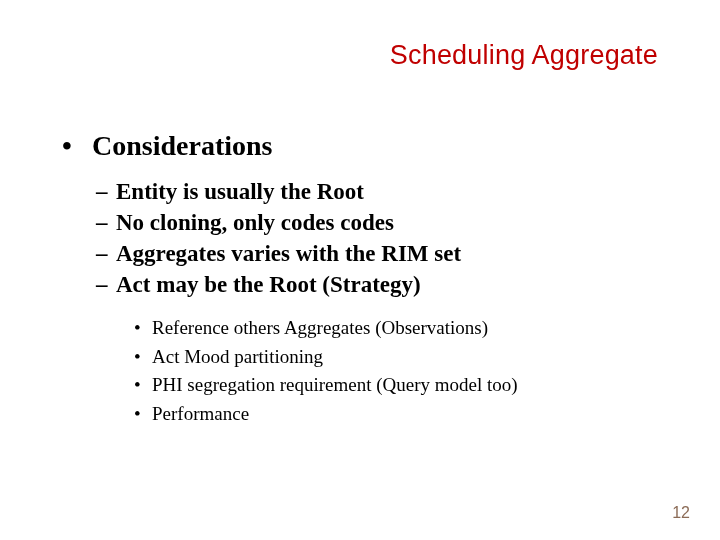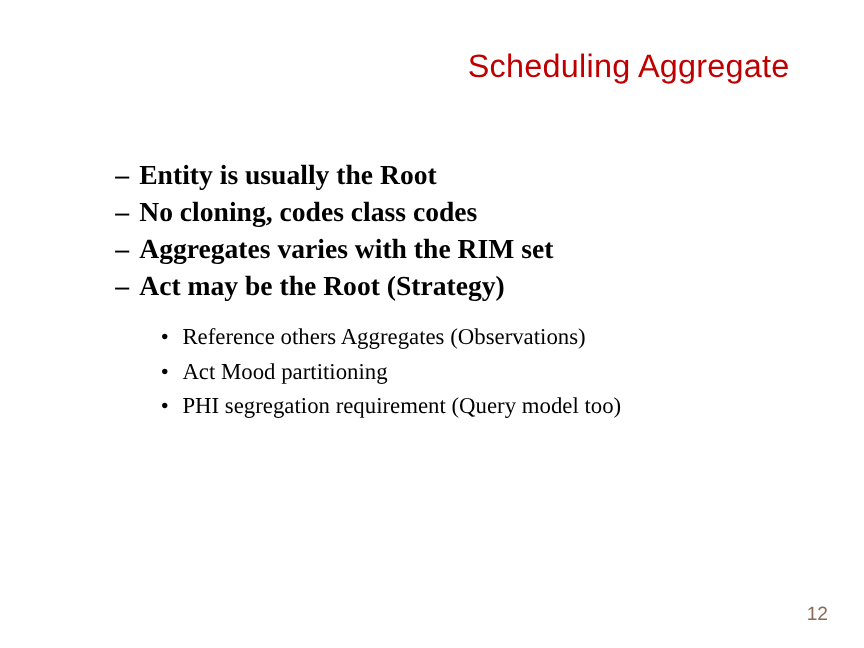--- a/index.html
+++ b/index.html
@@ -80,31 +80,35 @@
 </style>
 </head>
 <body>
 
 <div class="slide">
 
   <div class="title">Scheduling Aggregate</div>
 
   <div class="body">
 
+    <div class="level1">
+      <span class="bullet">•</span><span>Considerations</span>
+    </div>
 
     <div class="level2-group">
       <div class="level2"><span class="dash">–</span><span>Entity is usually the Root</span></div>
-      <div class="level2"><span class="dash">–</span><span>No cloning, codes class codes</span></div>
+      <div class="level2"><span class="dash">–</span><span>No cloning, only codes codes</span></div>
       <div class="level2"><span class="dash">–</span><span>Aggregates varies with the RIM set</span></div>
       <div class="level2"><span class="dash">–</span><span>Act may be the Root (Strategy)</span></div>
 
       <div class="level3-group">
         <div class="level3"><span class="dot">•</span><span>Reference others Aggregates (Observations)</span></div>
         <div class="level3"><span class="dot">•</span><span>Act Mood partitioning</span></div>
         <div class="level3"><span class="dot">•</span><span>PHI segregation requirement (Query model too)</span></div>
+        <div class="level3"><span class="dot">•</span><span>Performance</span></div>
       </div>
     </div>
 
   </div>
 
   <div class="pagenum">12</div>
 
 </div>
 
 </body></html>

